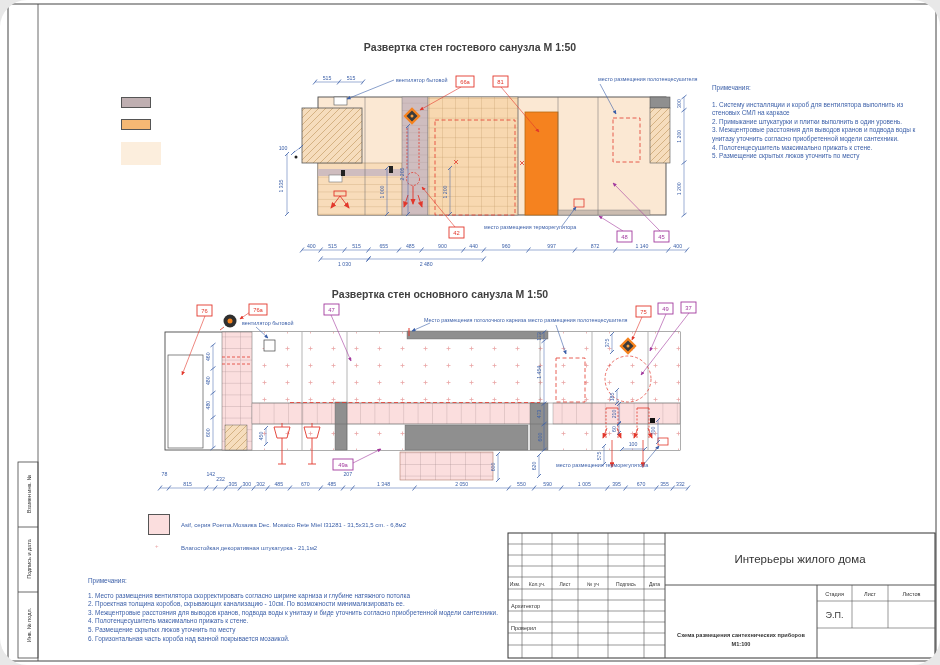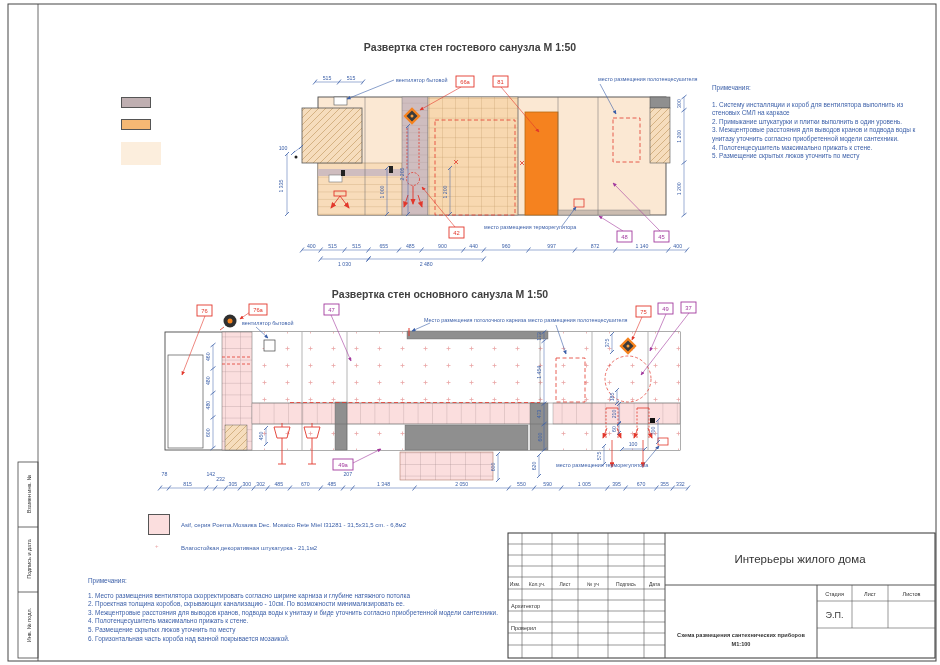--- a/index.html
+++ b/index.html
@@ -1,16 +1,16 @@
 <!DOCTYPE html>
 <html><head>
 <meta charset="utf-8">
 <style>
   html,body{margin:0;padding:0;background:#e8e8e8;font-family:"Liberation Sans",sans-serif;}
-  .sheet{position:relative;width:940px;height:665px;background:#ffffff;overflow:hidden;}
+  .sheet{position:relative;width:940px;height:665px;background:#ffffff;overflow:hidden;border-radius:27px;}
   .abs{position:absolute;}
   .note-block{color:#3b5fa8;font-size:6.4px;line-height:8.6px;}
   .note-title{margin-bottom:8px;}
   .legend-text{color:#3b5fa8;font-size:6px;}
   .swatch{position:absolute;box-sizing:border-box;}
   svg text{font-family:"Liberation Sans",sans-serif;}
 </style>
 </head>
 <body>
 

